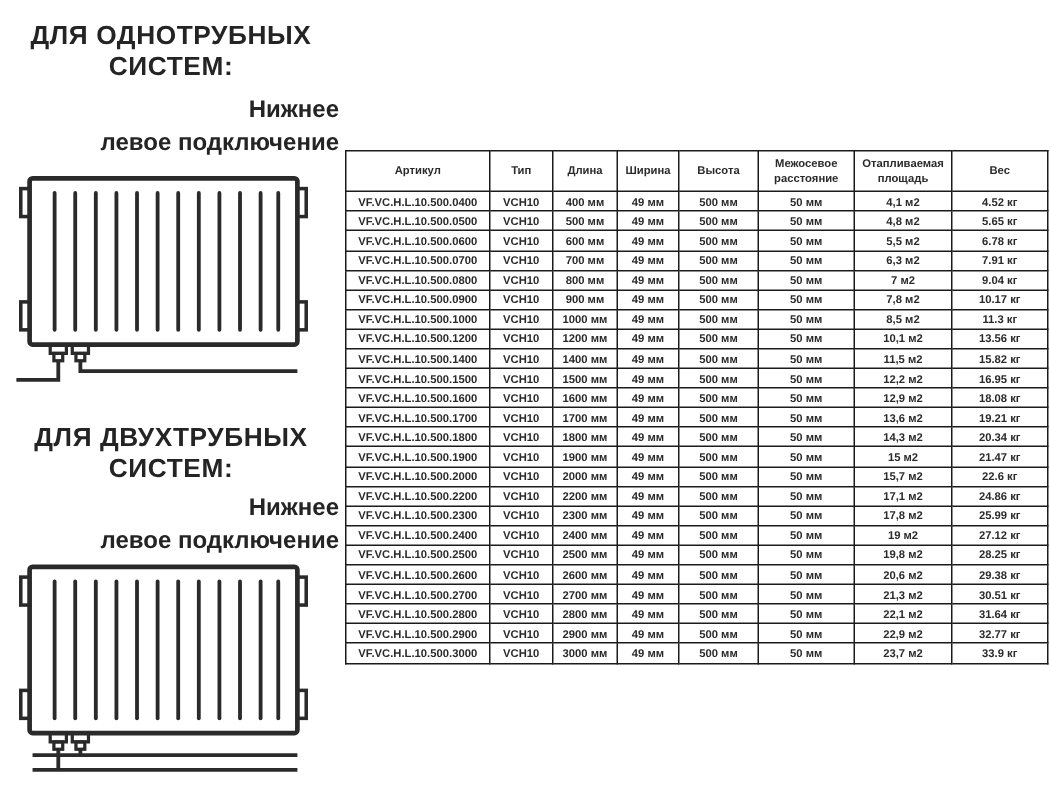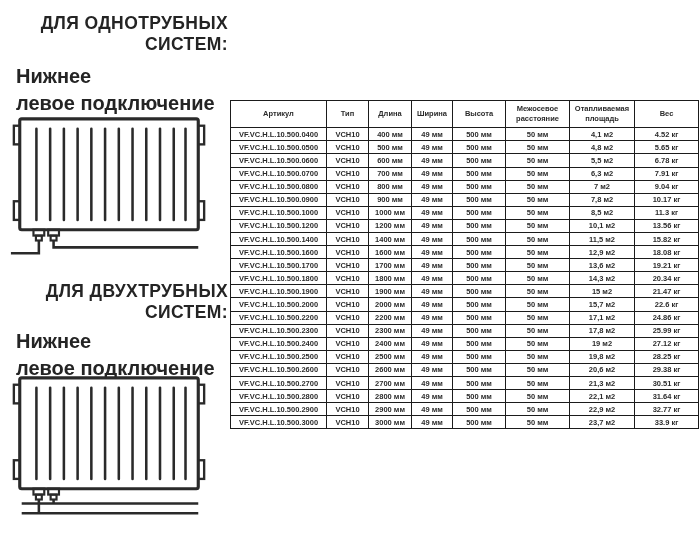--- a/index.html
+++ b/index.html
@@ -2,27 +2,27 @@
 <html><head>
 <meta charset="utf-8">
 <style>
   * { margin:0; padding:0; box-sizing:border-box; }
   html,body { background:#ffffff; }
   body {
     width:700px; height:535px; position:relative; overflow:hidden;
     font-family:"Liberation Sans", sans-serif; color:#222222;
   }
   .section-title {
-    position:absolute; left:0; width:228px; text-align:right;
+    position:absolute; left:0; width:228px; text-align:center;
     font-weight:bold; font-size:17.5px; line-height:1.22;
     letter-spacing:0.4px; color:#242424;
   }
   .subtitle {
-    position:absolute; left:16px; width:210px; text-align:left;
-    font-weight:bold; font-size:20px; line-height:1.35; color:#242424;
+    position:absolute; left:16px; width:210px; text-align:right;
+    font-weight:bold; font-size:16px; line-height:1.35; color:#242424;
   }
   .diagram { position:absolute; left:6px; width:206px; }
   .diagram svg { display:block; width:100%; height:auto; }
 
   table.spec {
     position:absolute; left:230px; top:100px; width:468px;
     border-collapse:collapse; table-layout:fixed;
     font-family:"Liberation Sans", sans-serif;
   }
   table.spec th, table.spec td {
@@ -245,20 +245,30 @@
         <td>VF.VC.H.L.10.500.1400</td>
         <td>VCH10</td>
         <td>1400 мм</td>
         <td>49 мм</td>
         <td>500 мм</td>
         <td>50 мм</td>
         <td>11,5 м2</td>
         <td>15.82 кг</td>
       </tr>
       <tr>
+        <td>VF.VC.H.L.10.500.1500</td>
+        <td>VCH10</td>
+        <td>1500 мм</td>
+        <td>49 мм</td>
+        <td>500 мм</td>
+        <td>50 мм</td>
+        <td>12,2 м2</td>
+        <td>16.95 кг</td>
+      </tr>
+      <tr>
         <td>VF.VC.H.L.10.500.1600</td>
         <td>VCH10</td>
         <td>1600 мм</td>
         <td>49 мм</td>
         <td>500 мм</td>
         <td>50 мм</td>
         <td>12,9 м2</td>
         <td>18.08 кг</td>
       </tr>
       <tr>

